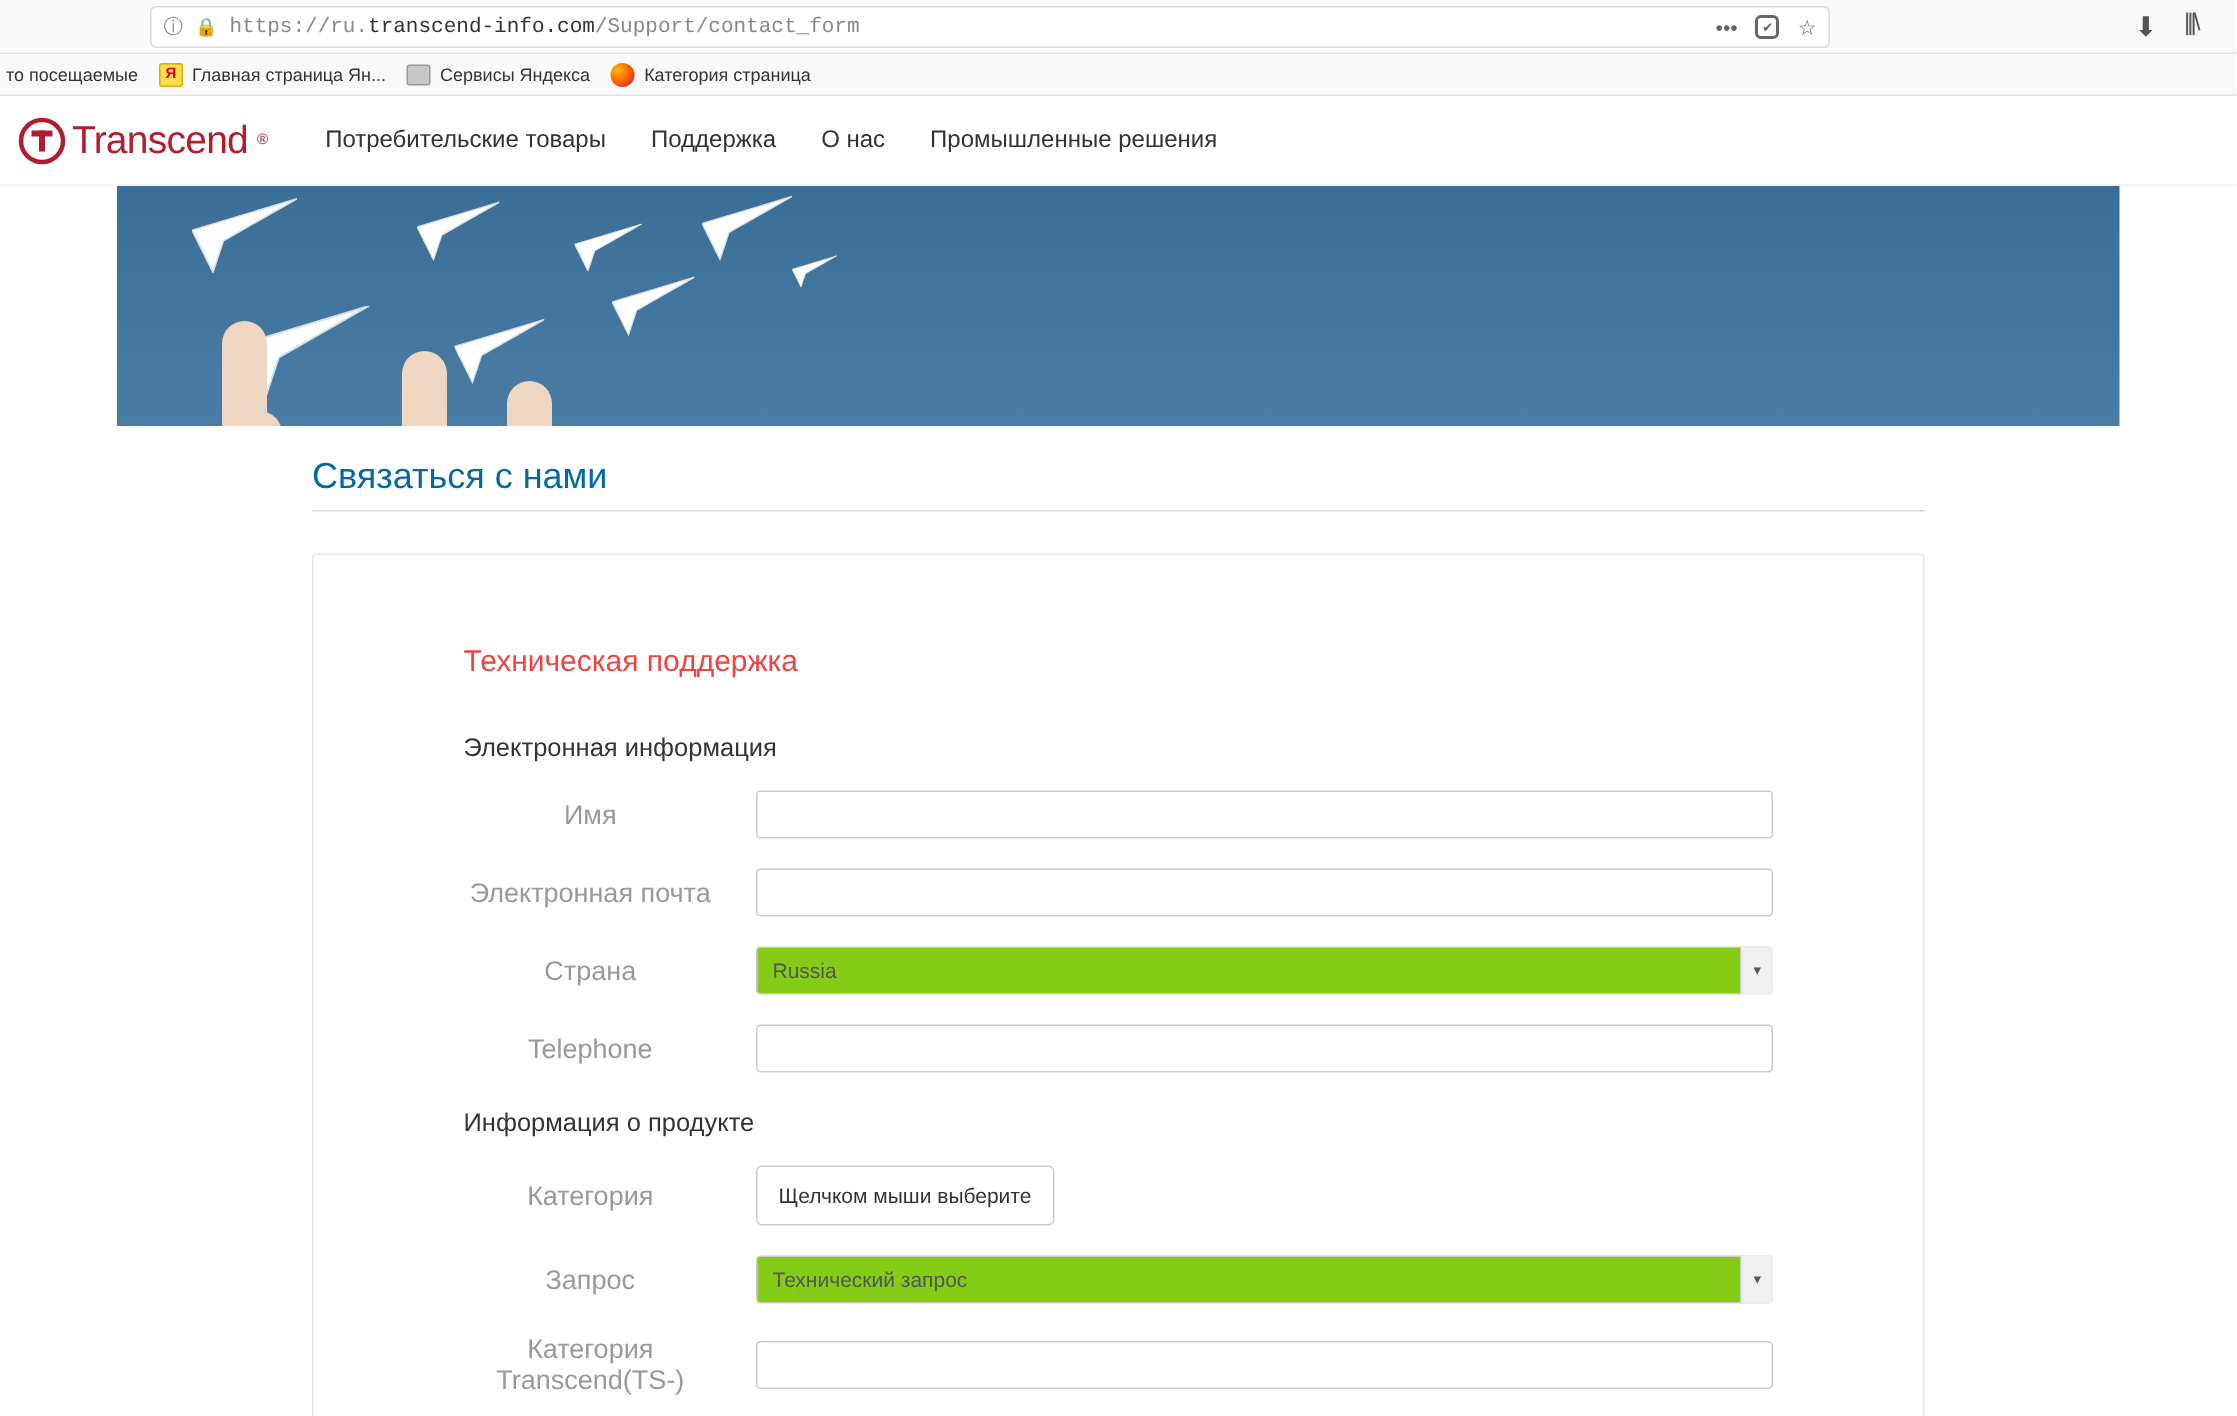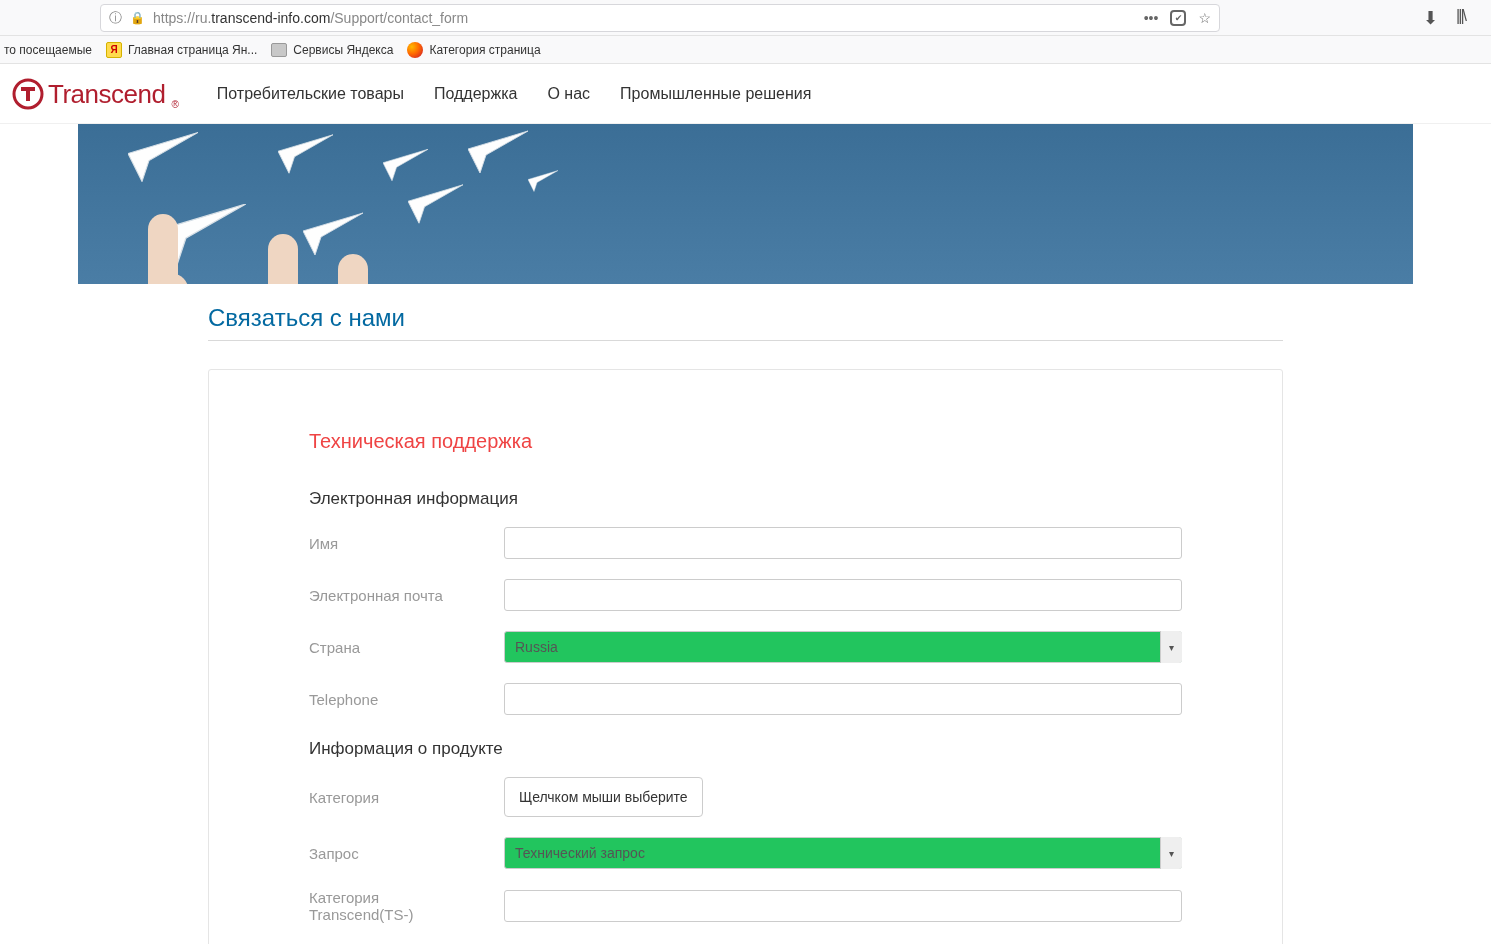--- a/index.html
+++ b/index.html
@@ -25,21 +25,21 @@
     height: 28px;
     background: #fff;
     border: 1px solid #d7d7db;
     border-radius: 4px;
     display: flex; align-items: center;
     padding: 0 8px;
     gap: 8px;
   }
   .addr-bar .info-icon { color:#888; font-size:13px; }
   .addr-bar .lock-icon { color:#12bc00; font-size:12px; }
-  .addr-url { color:#888; font-size:14px; flex:1; display:flex; gap:0; white-space:nowrap; overflow:hidden;}
+  .addr-url { color:#888; font-size:14px; flex:1; display:flex; gap:0; white-space:nowrap; overflow:hidden;font-family:Liberation Mono, monospace;}
   .addr-url .host-dark { color:#333; }
   .addr-icons-right { display:flex; gap:12px; color:#666; align-items:center;}
   .chrome-icons-far { display:flex; gap:18px; color:#555; margin-left:auto; margin-right:16px;}
   .bookmark-row {
     height: 28px;
     display:flex; align-items:center;
     padding: 0 4px;
     gap: 14px;
     background: #f9f9fa;
     border-bottom: 1px solid #e3e3e3;
@@ -51,21 +51,21 @@
   .fav-ff { width:16px;height:16px;border-radius:50%;background: radial-gradient(circle at 30% 30%, #ffb900 0%, #ff6a00 45%, #c8102e 100%);}
   
   .site-header {
     height: 60px;
     display:flex; align-items:center;
     padding-left: 12px;
     gap: 38px;
     border-bottom: 1px solid #f0f0f0;
     background:#fff;
   }
-  .logo-wrap { display:flex; align-items:flex-end; gap:4px;}
+  .logo-wrap { display:flex; align-items:center; gap:4px;}
   .logo-svg {}
   .logo-text { font-size:26px; color:#b01e2e; font-weight:400; letter-spacing:-0.5px;}
   .logo-reg { color:#b01e2e; font-size:10px; vertical-align: top; margin-left:2px;}
   .site-nav { display:flex; gap:30px; font-size:16px; color:#333; }
   .site-nav a { cursor:pointer; }
   
   .hero {
     margin: 0 78px;
     height: 160px;
     background: linear-gradient(to bottom, #3b6e96 0%, #4a7da5 100%);
@@ -100,36 +100,36 @@
   .sec-heading {
     font-size:20px; color:#ef4444; margin-bottom:36px;
   }
   .sub-heading {
     font-size:17px; color:#333; margin:24px 0 18px 0; font-weight:500;
   }
   .form-row {
     display:flex; align-items:center; margin-bottom:20px;
   }
   .form-label {
-    width:195px; text-align:left; padding-right:26px;
-    color:#999; font-size:15px;
+    width:195px; text-align:center; padding-right:26px;
+    color:#999; font-size:18px;
   }
   .form-input {
     flex:1;
     height:32px;
     border:1px solid #ccc; border-radius:3px;
     padding: 0 10px; font-size:14px; color:#555;
     background:#fff;
   }
   .form-select {
     flex:1;
     height:32px;
     border:1px solid #ccc; border-radius:3px;
     padding: 0 6px; font-size:14px; color:#555;
-    background:#22c55e;
+    background:#84cc16;
   }
   .select-wrap { position:relative; flex:1; display:flex;}
   .select-chevron {
     position:absolute; right:0; top:0; width:22px; height:32px;
     background:#efefef; border-left:1px solid #ccc; border-radius:0 3px 3px 0;
     display:flex;align-items:center;justify-content:center;color:#555;font-size:10px;
     pointer-events:none;
   }
   .chip-btn {
     height:40px; padding:0 14px;

